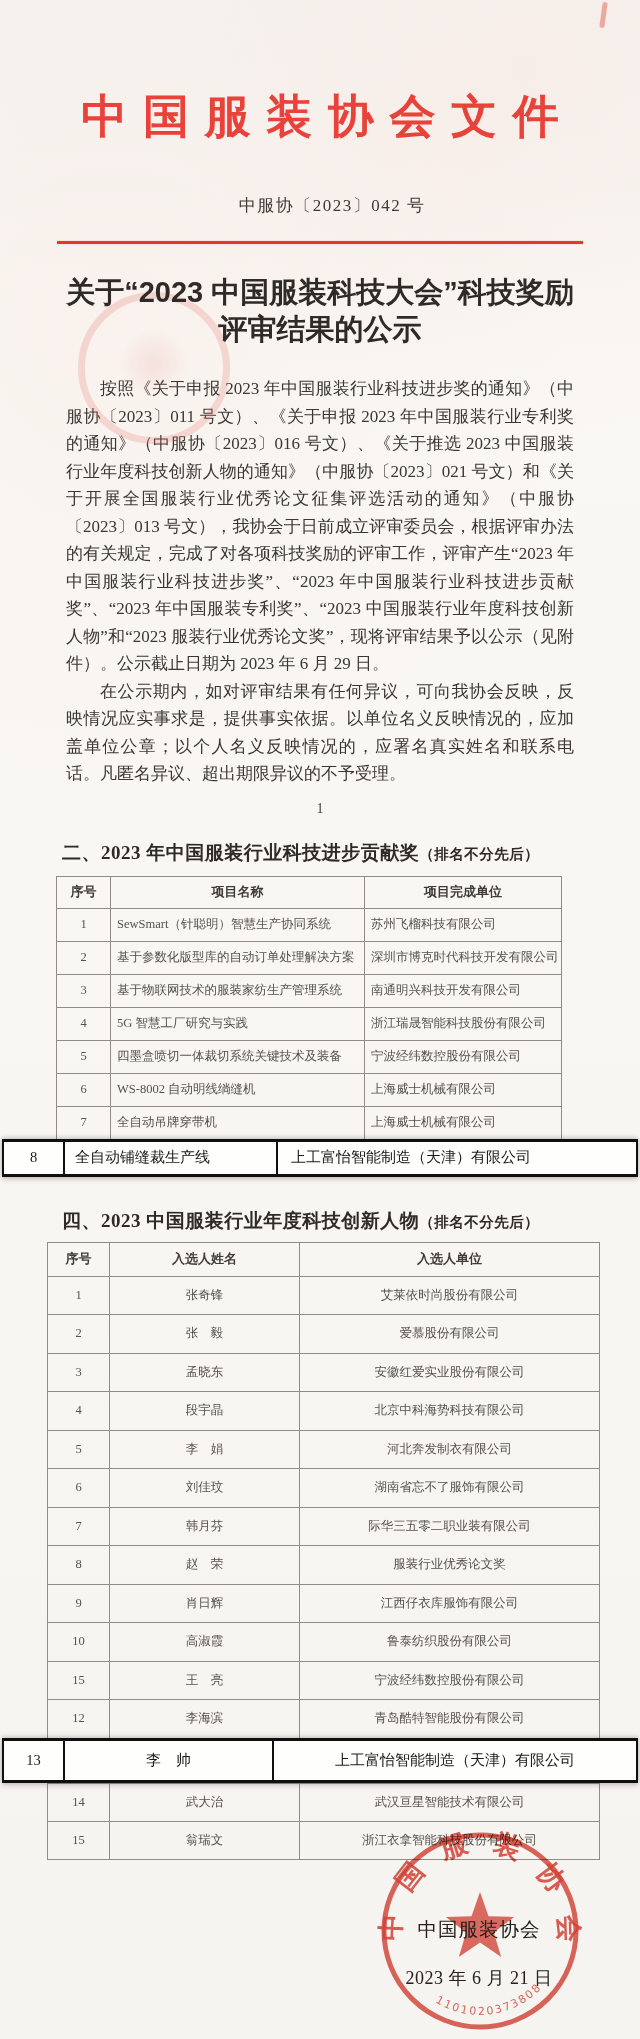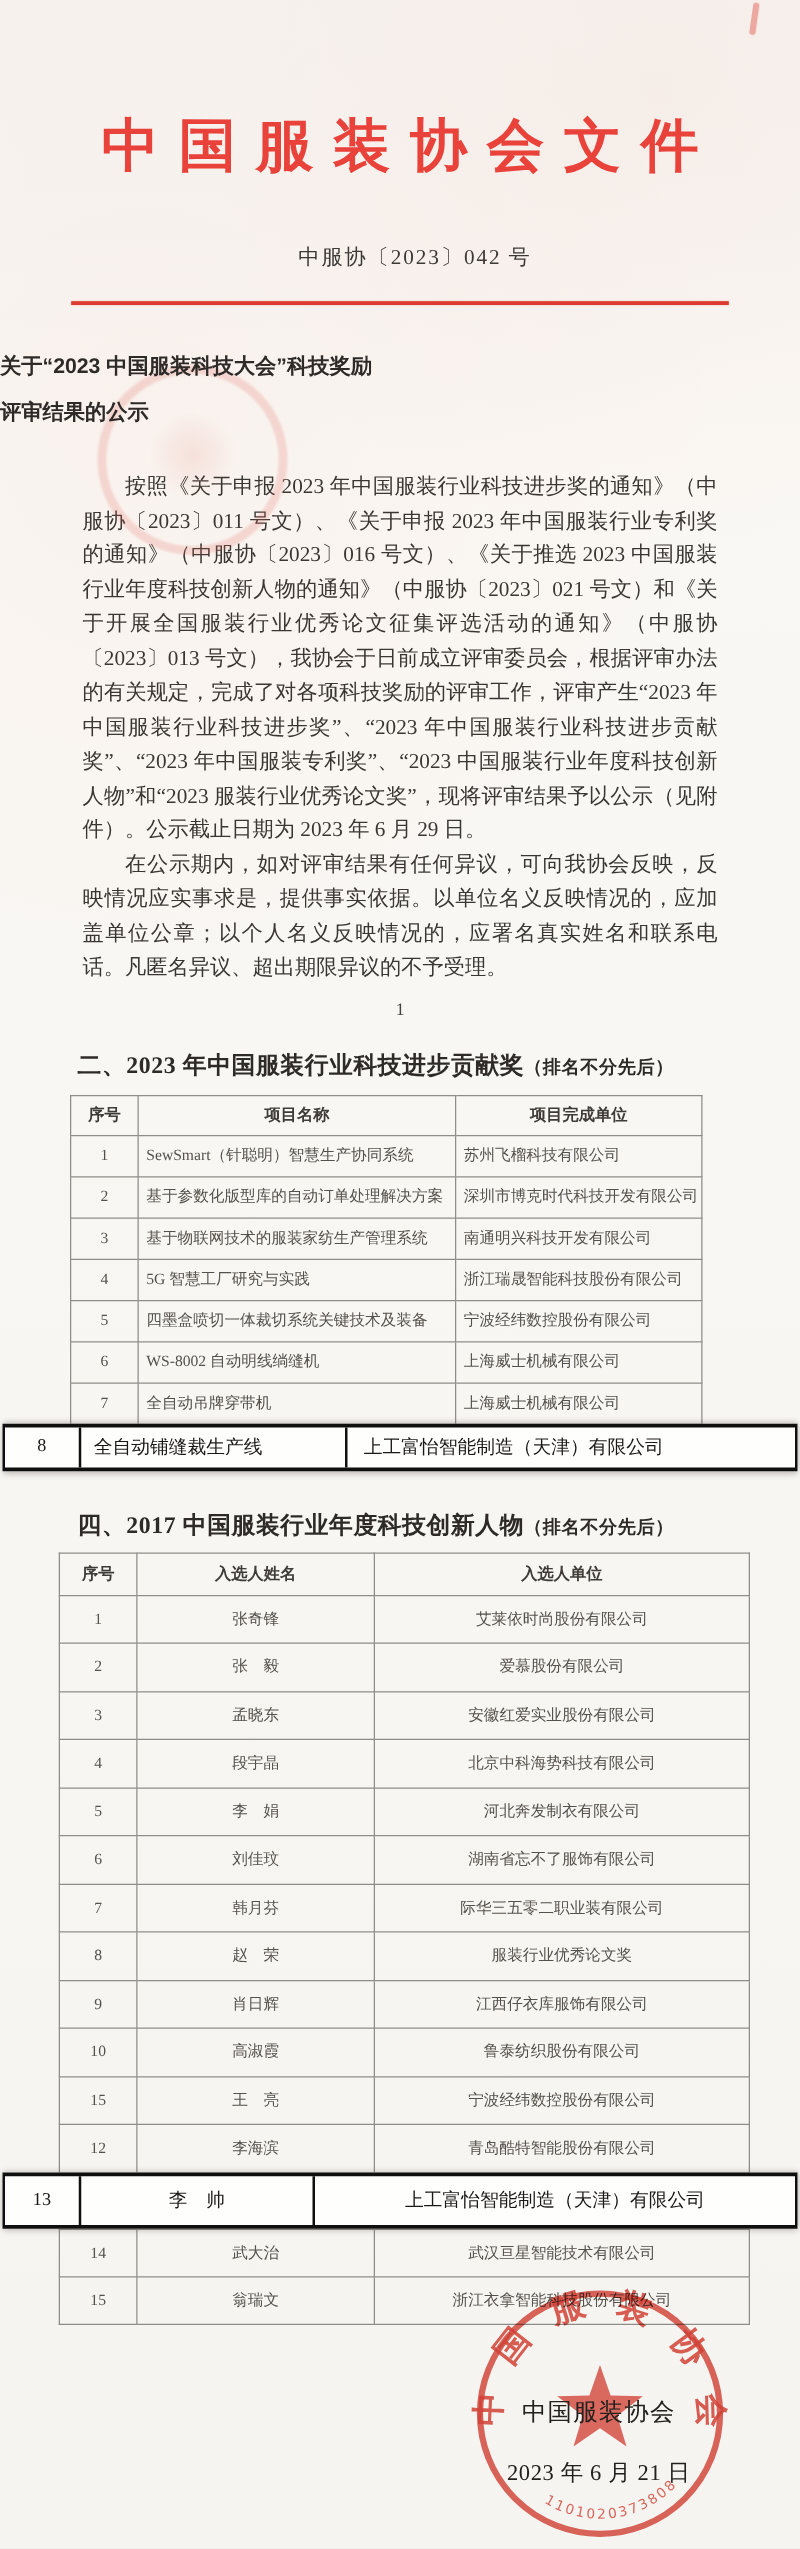--- a/index.html
+++ b/index.html
@@ -31,22 +31,23 @@
     padding-left: 24px;
   }
   .red-rule {
     width: 526px; height: 3px;
     margin: 24px auto 0;
     background: #dd3a30;
     box-shadow: 0 0 1px rgba(221,58,48,0.65);
   }
   .doc-title {
     margin-top: 30px;
+    text-align: center;
     font-family: "Liberation Sans", "DejaVu Sans", sans-serif;
-    font-size: 17px; font-weight: 700;
+    font-size: 29px; font-weight: 700;
     line-height: 37px; color: #2d2a27;
     position: relative; z-index: 1;
   }
   .watermark-stamp {
     position: absolute; left: 78px; top: 292px;
     width: 152px; height: 152px;
     border-radius: 50%;
     border: 7px solid rgba(224,96,86,0.20);
     filter: blur(0.7px);
     z-index: 0;
@@ -112,21 +113,21 @@
   .hb-no {
     width: 61px; flex: none;
     border-right: 2px solid #0f0f0f;
     display: flex; align-items: center; justify-content: center;
     font-size: 14.5px;
   }
   .hb-name { flex: none; border-right: 2px solid #0f0f0f; display: flex; align-items: center; }
   .hb-unit { flex: 1; display: flex; align-items: center; }
   .hb1 .hb-name { width: 213px; padding-left: 10px; }
   .hb1 .hb-unit { padding-left: 13px; }
-  .hb2 .hb-name { width: 187px; justify-content: center; }
+  .hb2 .hb-name { width: 209px; justify-content: center; }
   .hb2 .hb-unit { justify-content: center; }
   .footer { position: absolute; left: 0; top: 1810px; width: 640px; height: 229px; }
   .stamp-svg { position: absolute; left: 368px; top: 18px; mix-blend-mode: multiply; filter: blur(0.3px); }
   .footer-org, .footer-date {
     position: absolute; left: 318px; width: 322px;
     text-align: center; z-index: 3;
     color: #23201d;
   }
   .footer-org { top: 106px; font-size: 19.5px; letter-spacing: 1px; }
   .footer-date { top: 156px; font-size: 18px; letter-spacing: 0.5px; }
@@ -214,21 +215,21 @@
     </tbody>
   </table>
 
   <div class="highlight-band hb1">
     <div class="hb-no">8</div>
     <div class="hb-name">全自动铺缝裁生产线</div>
     <div class="hb-unit">上工富怡智能制造（天津）有限公司</div>
   </div>
 
   <div class="section-heading sh2">
-    <span class="sh-main">四、2017 中国服装行业年度科技创新人物</span><span class="sh-note">（排名不分先后）</span>
+    <span class="sh-main">四、2023 中国服装行业年度科技创新人物</span><span class="sh-note">（排名不分先后）</span>
   </div>
 
   <table class="award-table t2">
     <colgroup>
         <col style="width:62px">
         <col style="width:190px">
         <col>
       </colgroup>
     <thead>
       <tr>

